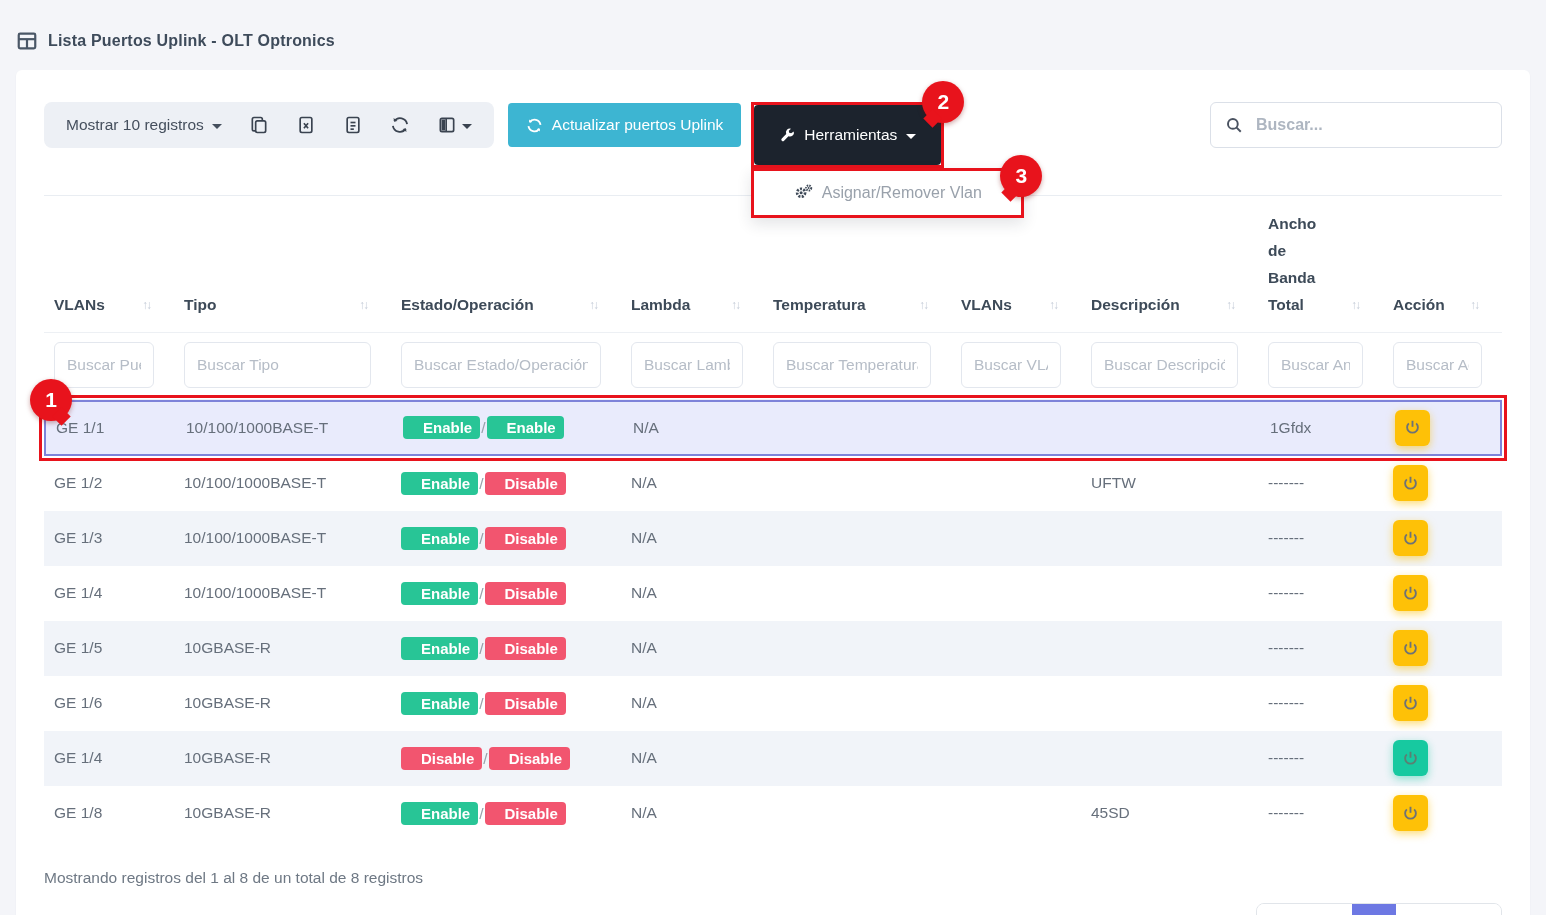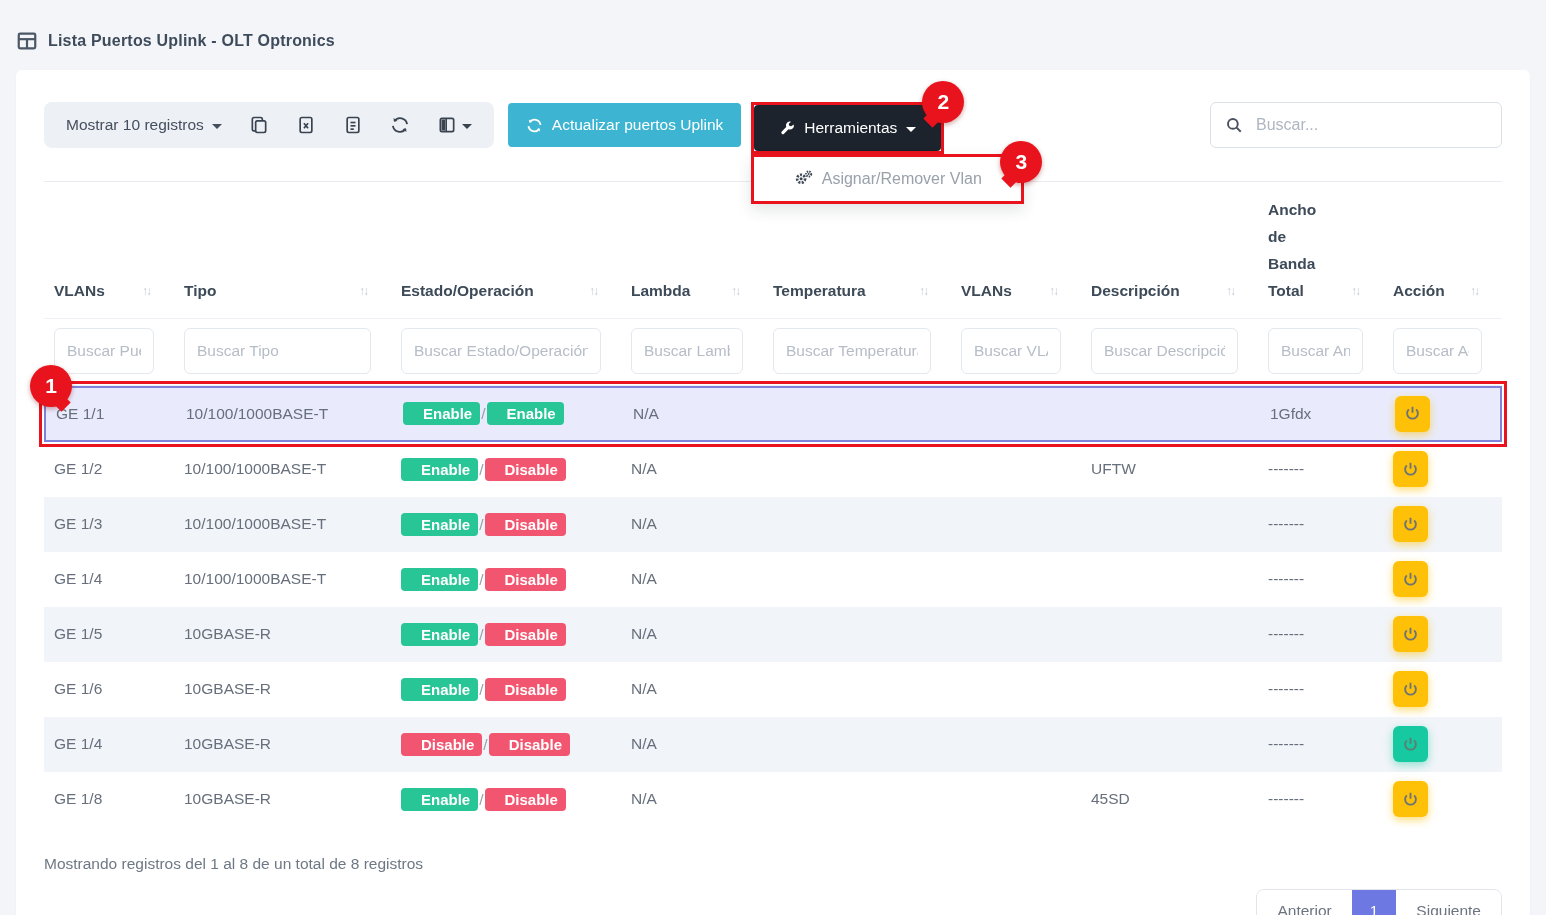--- a/index.html
+++ b/index.html
@@ -26,21 +26,21 @@
   .show-entries { display:flex; align-items:center; gap:8px; font-size:15.5px; cursor:pointer; color:#454f5d; }
   .caret { width:0; height:0; border-left:5px solid transparent; border-right:5px solid transparent;
            border-top:5px solid currentColor; display:inline-block; margin-top:2px; }
   .tool-icon-btn { background:none; border:none; cursor:pointer; color:#3a4350; display:flex; align-items:center; gap:5px; padding:0; }
   .tool-icon-btn svg { width:20px; height:20px; }
 
   .btn { border:none; cursor:pointer; font-family:inherit; font-size:15.5px; display:flex; align-items:center; gap:9px;
          border-radius:4px; height:44px; padding:0 18px; }
   .btn-update { background:#3db5d2; color:#fff; margin-left:14px; margin-top:1px; }
   .btn-update svg { width:17px; height:17px; }
-  .btn-tools { background:#1c232d; color:#fff; width:100%; justify-content:center; height:46px; }
+  .btn-tools { background:#1c232d; color:#fff; width:100%; justify-content:center; height:60px; }
   .btn-tools svg { width:16px; height:16px; }
 
   
   .tools-annotation { position:relative; margin-left:10px; border:3px solid #e8131c; width:193px; }
   .dropdown-annotation { position:absolute; top:calc(100% + 3px); left:-3px; width:273px;
         border:3px solid #e8131c; background:#fff; box-shadow:0 6px 14px rgba(30,40,60,.12); z-index:50; }
   .dropdown-item { display:flex; align-items:flex-start; justify-content:center; gap:9px; padding:13px 10px;
         color:#99a1ab; font-size:16px; cursor:pointer; background:#fff; }
   .dropdown-item svg { width:19px; height:16px; color:#3f4a58; }
 
@@ -51,21 +51,21 @@
         transform:rotate(45deg); z-index:-1; }
   .step-1 { left:-16px; top:-23px; } .step-1::after { bottom:-2px; right:4px; }
   .step-2 { right:-23px; top:-24px; } .step-2::after { bottom:-2px; left:4px; }
   .step-3 { right:-21px; top:-16px; } .step-3::after { bottom:-2px; left:4px; }
 
   
   .search-box { margin-left:auto; width:292px; height:46px; border:1px solid #dbe0e8; border-radius:6px;
         display:flex; align-items:center; padding:0 14px; background:#fff; }
   .search-box svg { width:18px; height:18px; color:#4a5260; flex:0 0 auto; }
   .search-box input { border:none; outline:none; flex:1; font-family:inherit; font-size:16px;
-        color:#5f6975; margin-left:13px; background:transparent; min-width:0; }
+        color:#5f6975; margin-left:13px; background:transparent; min-width:0;font-weight:bold; }
   .search-box input::placeholder { color:#aeb6c1; }
 
   
   .grid-row { display:grid; grid-template-columns:130px 217px 230px 142px 188px 130px 177px 125px 1fr; }
   .thead { margin-top:27px; border-top:1px solid #e9edf2; border-bottom:1px solid #edf0f4; }
   .th { display:flex; align-items:flex-end; padding:14px 24px 13px 10px; font-weight:bold; font-size:15.5px;
         color:#3d4a58; cursor:pointer; line-height:1.75; }
   .th-label { max-width:calc(100% - 26px); }
   .sort { margin-left:auto; color:#c5ccd8; font-size:12px; letter-spacing:-2px; padding-bottom:3px; }
   .filters { padding:9px 0 11px 0; border-bottom:1px solid #f0f2f6; }

